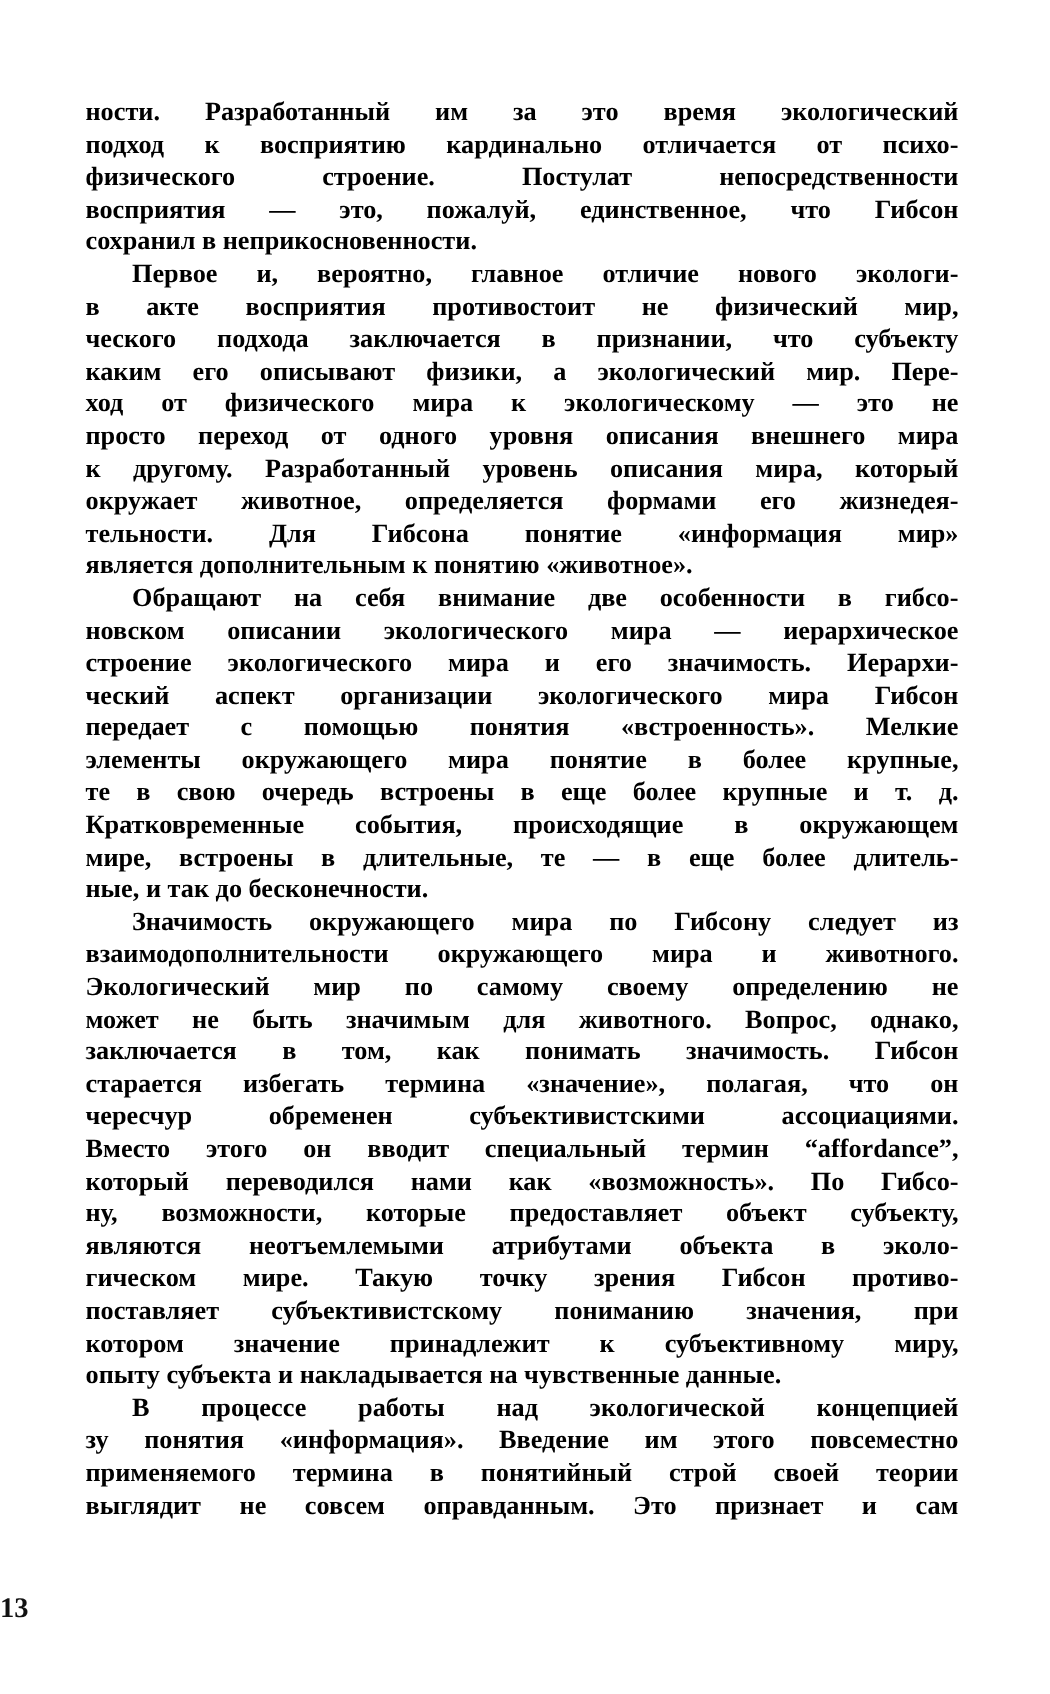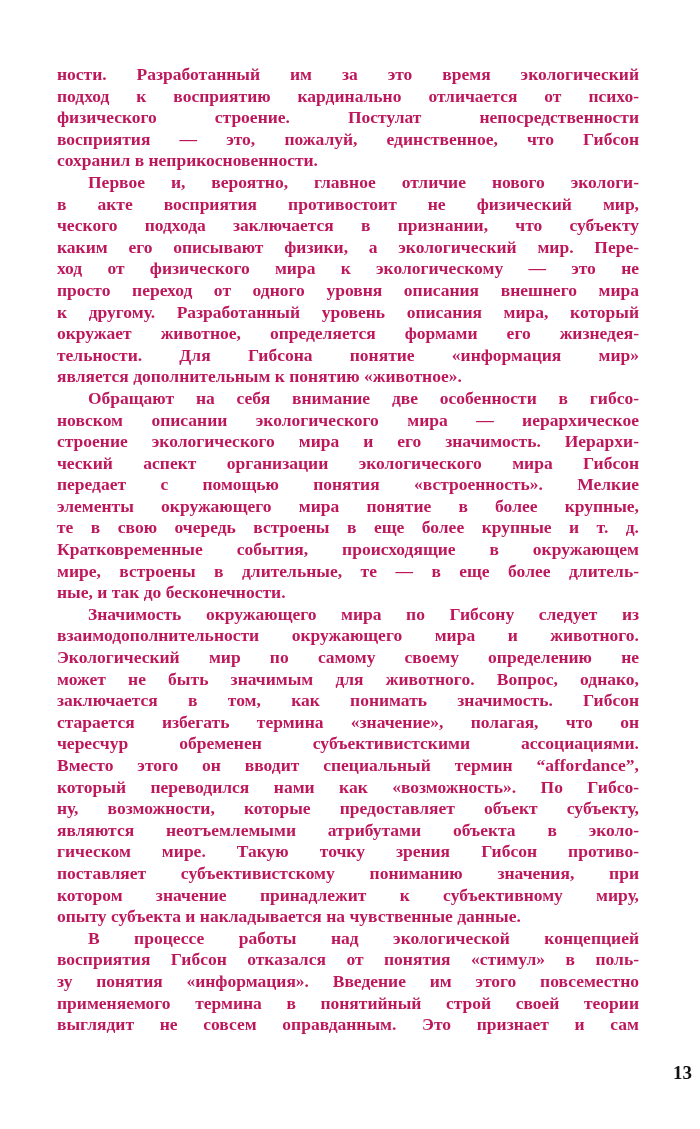--- a/index.html
+++ b/index.html
@@ -6,39 +6,39 @@
   body { width: 700px; height: 1129px; position: relative; overflow: hidden; }
   .page {
     position: absolute;
     left: 57px;
     top: 64px;
     width: 582px;
     font-family: "Liberation Serif", "DejaVu Serif", serif;
     font-size: 17.5px;
     font-weight: bold;
     line-height: 21.6px;
-    color: #be185d;
+    color: #000000;
     text-align: justify;
   }
   .line {
     display: block;
     text-align: justify;
     text-align-last: justify;
     white-space: nowrap;
     height: 21.6px;
     overflow: visible;
   }
   .line.last { text-align-last: left; }
   .line.indent { padding-left: 31px; }
   .para { margin: 0; }
   .page-number {
     position: absolute;
     left: 0; width: 692px;
     top: 1062px;
-    text-align: right;
+    text-align: left;
     font-family: "Liberation Serif", "DejaVu Serif", serif;
     font-weight: bold;
     font-size: 19px;
     color: #111111;
   }
 </style>
 </head>
 <body>
 
 <div class="page">
@@ -85,20 +85,19 @@
     <span class="line">который переводился нами как «возможность». По Гибсо-</span>
     <span class="line">ну, возможности, которые предоставляет объект субъекту,</span>
     <span class="line">являются неотъемлемыми атрибутами объекта в эколо-</span>
     <span class="line">гическом мире. Такую точку зрения Гибсон противо-</span>
     <span class="line">поставляет субъективистскому пониманию значения, при</span>
     <span class="line">котором значение принадлежит к субъективному миру,</span>
     <span class="line last">опыту субъекта и накладывается на чувственные данные.</span>
   </div>
   <div class="para">
     <span class="line indent">В процессе работы над экологической концепцией</span>
-    <span class="line">восприятия Гибсон отказался от понятия «стимул» в поль-</span>
     <span class="line">зу понятия «информация». Введение им этого повсеместно</span>
     <span class="line">применяемого термина в понятийный строй своей теории</span>
     <span class="line">выглядит не совсем оправданным. Это признает и сам</span>
   </div>
 </div>
 
 <div class="page-number">13</div>
 
 </body></html>

